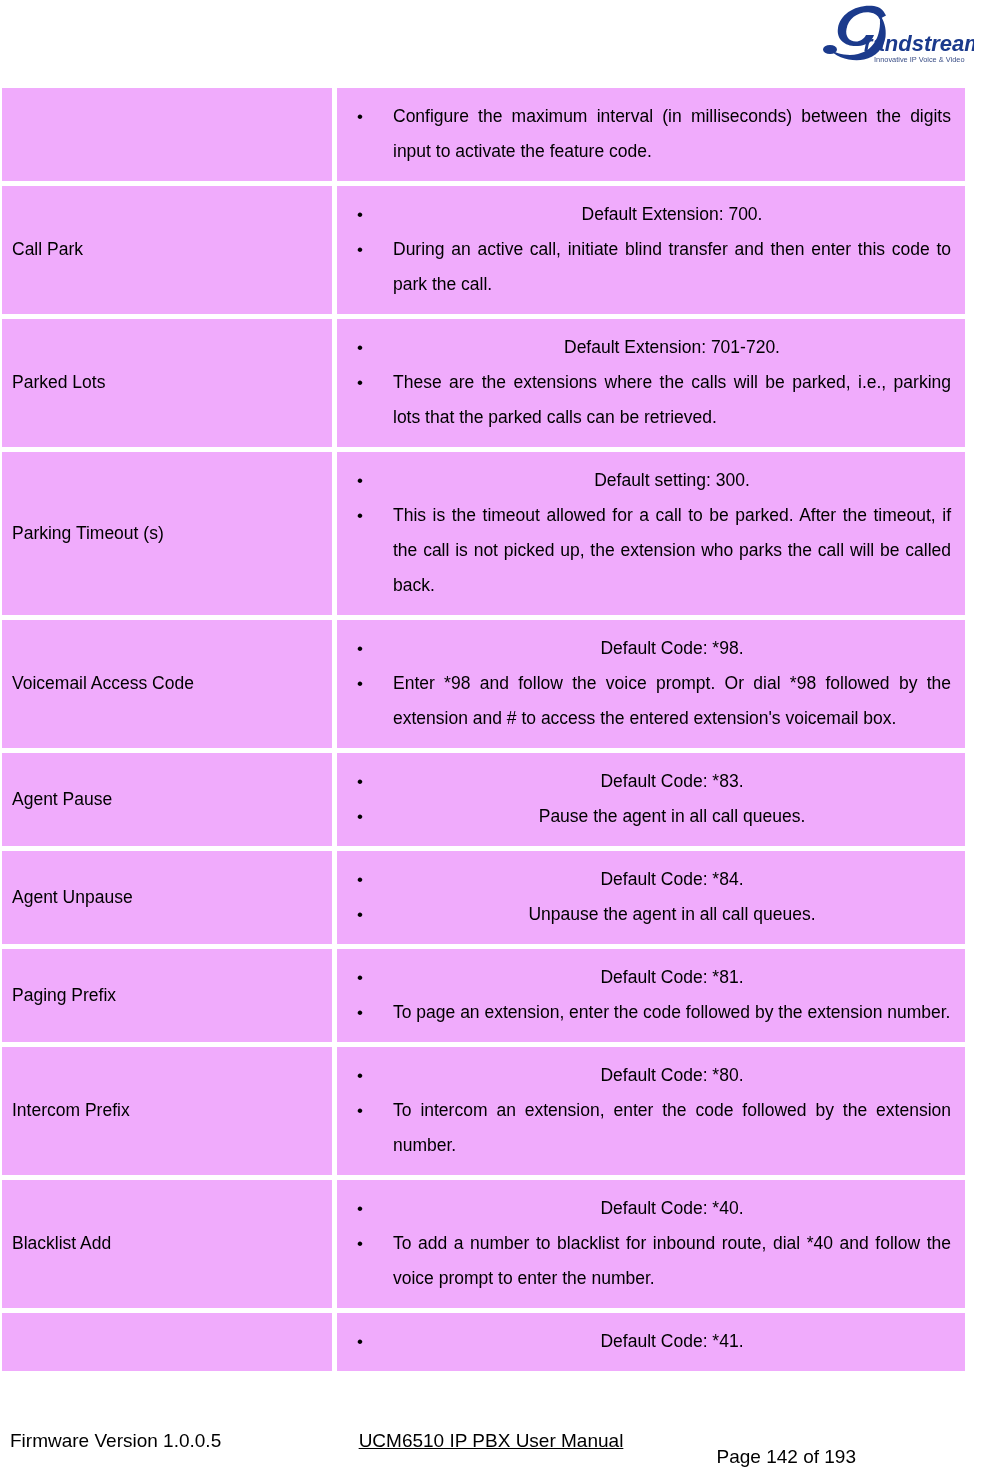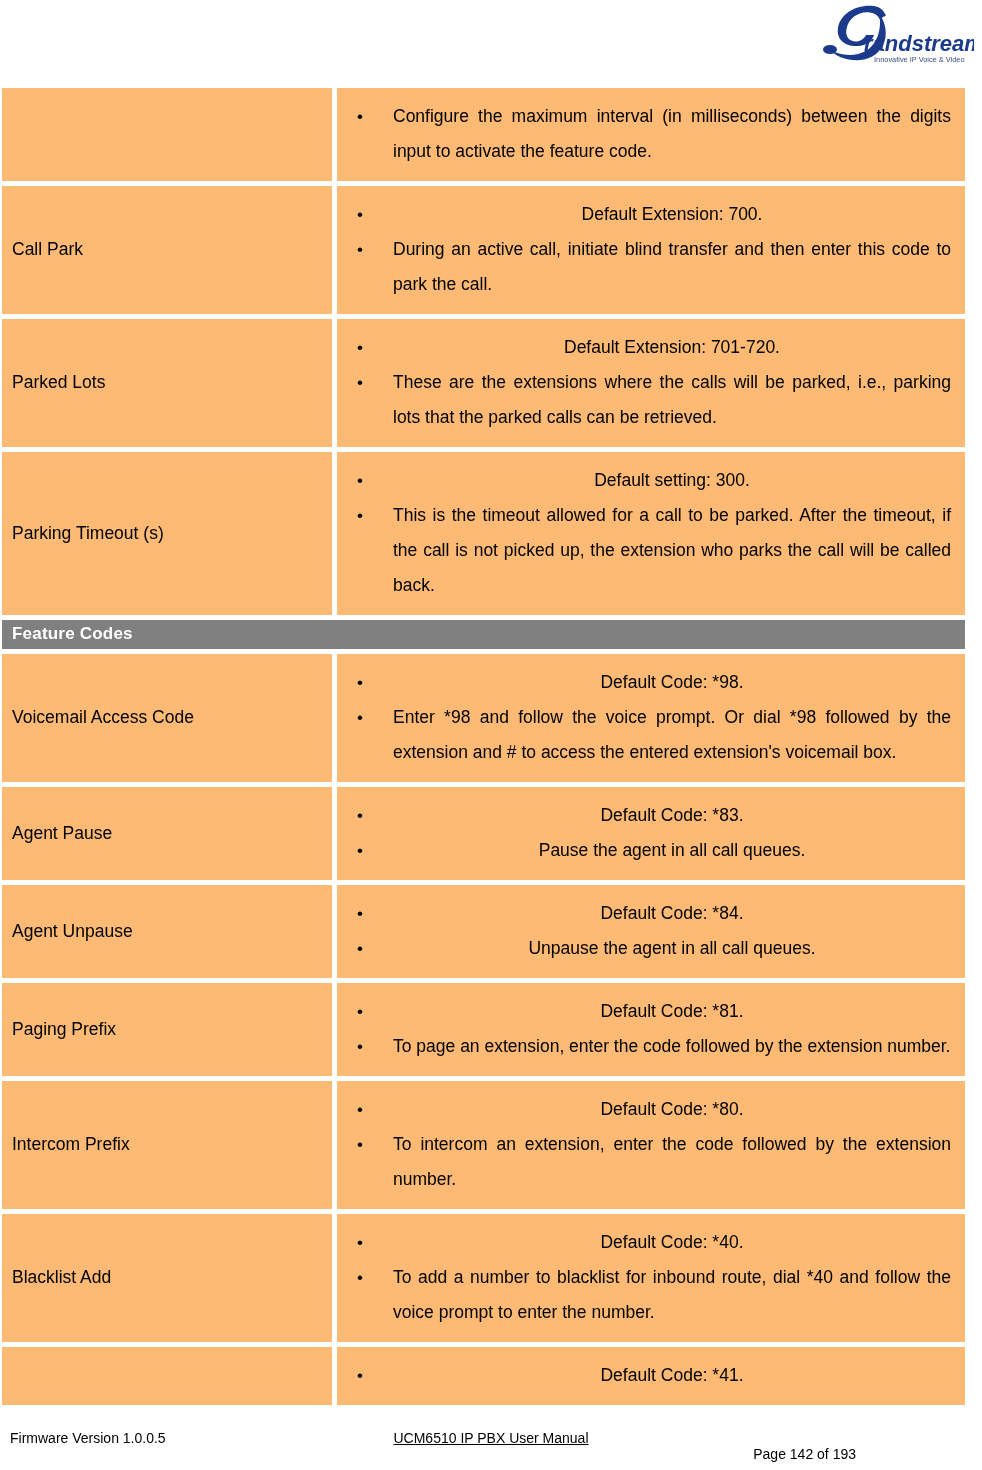--- a/index.html
+++ b/index.html
@@ -38,21 +38,21 @@
     position: absolute;
     left: 2px;
     top: 88px;
     width: 968px;
     border-collapse: separate;
     border-spacing: 5px 5px;
     margin: -5px 0 0 -5px;
     table-layout: fixed;
   }
   .spec-table td {
-    background: #fdba74;
+    background: #f0abfc;
     vertical-align: middle;
     padding: 0;
   }
   .col-label {
     width: 330px;
   }
   .col-desc {
     width: 628px;
   }
   .label-cell {
@@ -106,21 +106,21 @@
     text-align: center;
   }
 
   
   .page-footer {
     position: absolute;
     left: 0;
     bottom: 14px;
     width: 866px;
     height: 26px;
-    font-size: 14px;
+    font-size: 19px;
     color: #000;
   }
   .footer-left {
     position: absolute;
     left: 10px;
     top: 0;
   }
   .footer-center {
     position: absolute;
     left: 0;
@@ -203,25 +203,20 @@
         </td>
         <td>
           <div class="desc-cell">
             <ul class="bullets">
               <li class="nojustify">Default setting: 300.</li>
               <li>This is the timeout allowed for a call to be parked. After the timeout, if the call is not picked up, the extension who parks the call will be called back.</li>
             </ul>
           </div>
         </td>
       </tr>
-      <tr class="section-row">
-        <td colspan="2">
-          <div class="section-banner">Feature Codes</div>
-        </td>
-      </tr>
       <tr>
         <td>
           <div class="label-cell">Voicemail Access Code</div>
         </td>
         <td>
           <div class="desc-cell">
             <ul class="bullets">
               <li class="nojustify">Default Code: *98.</li>
               <li>Enter *98 and follow the voice prompt. Or dial *98 followed by the extension and # to access the entered extension's voicemail box.</li>
             </ul>

